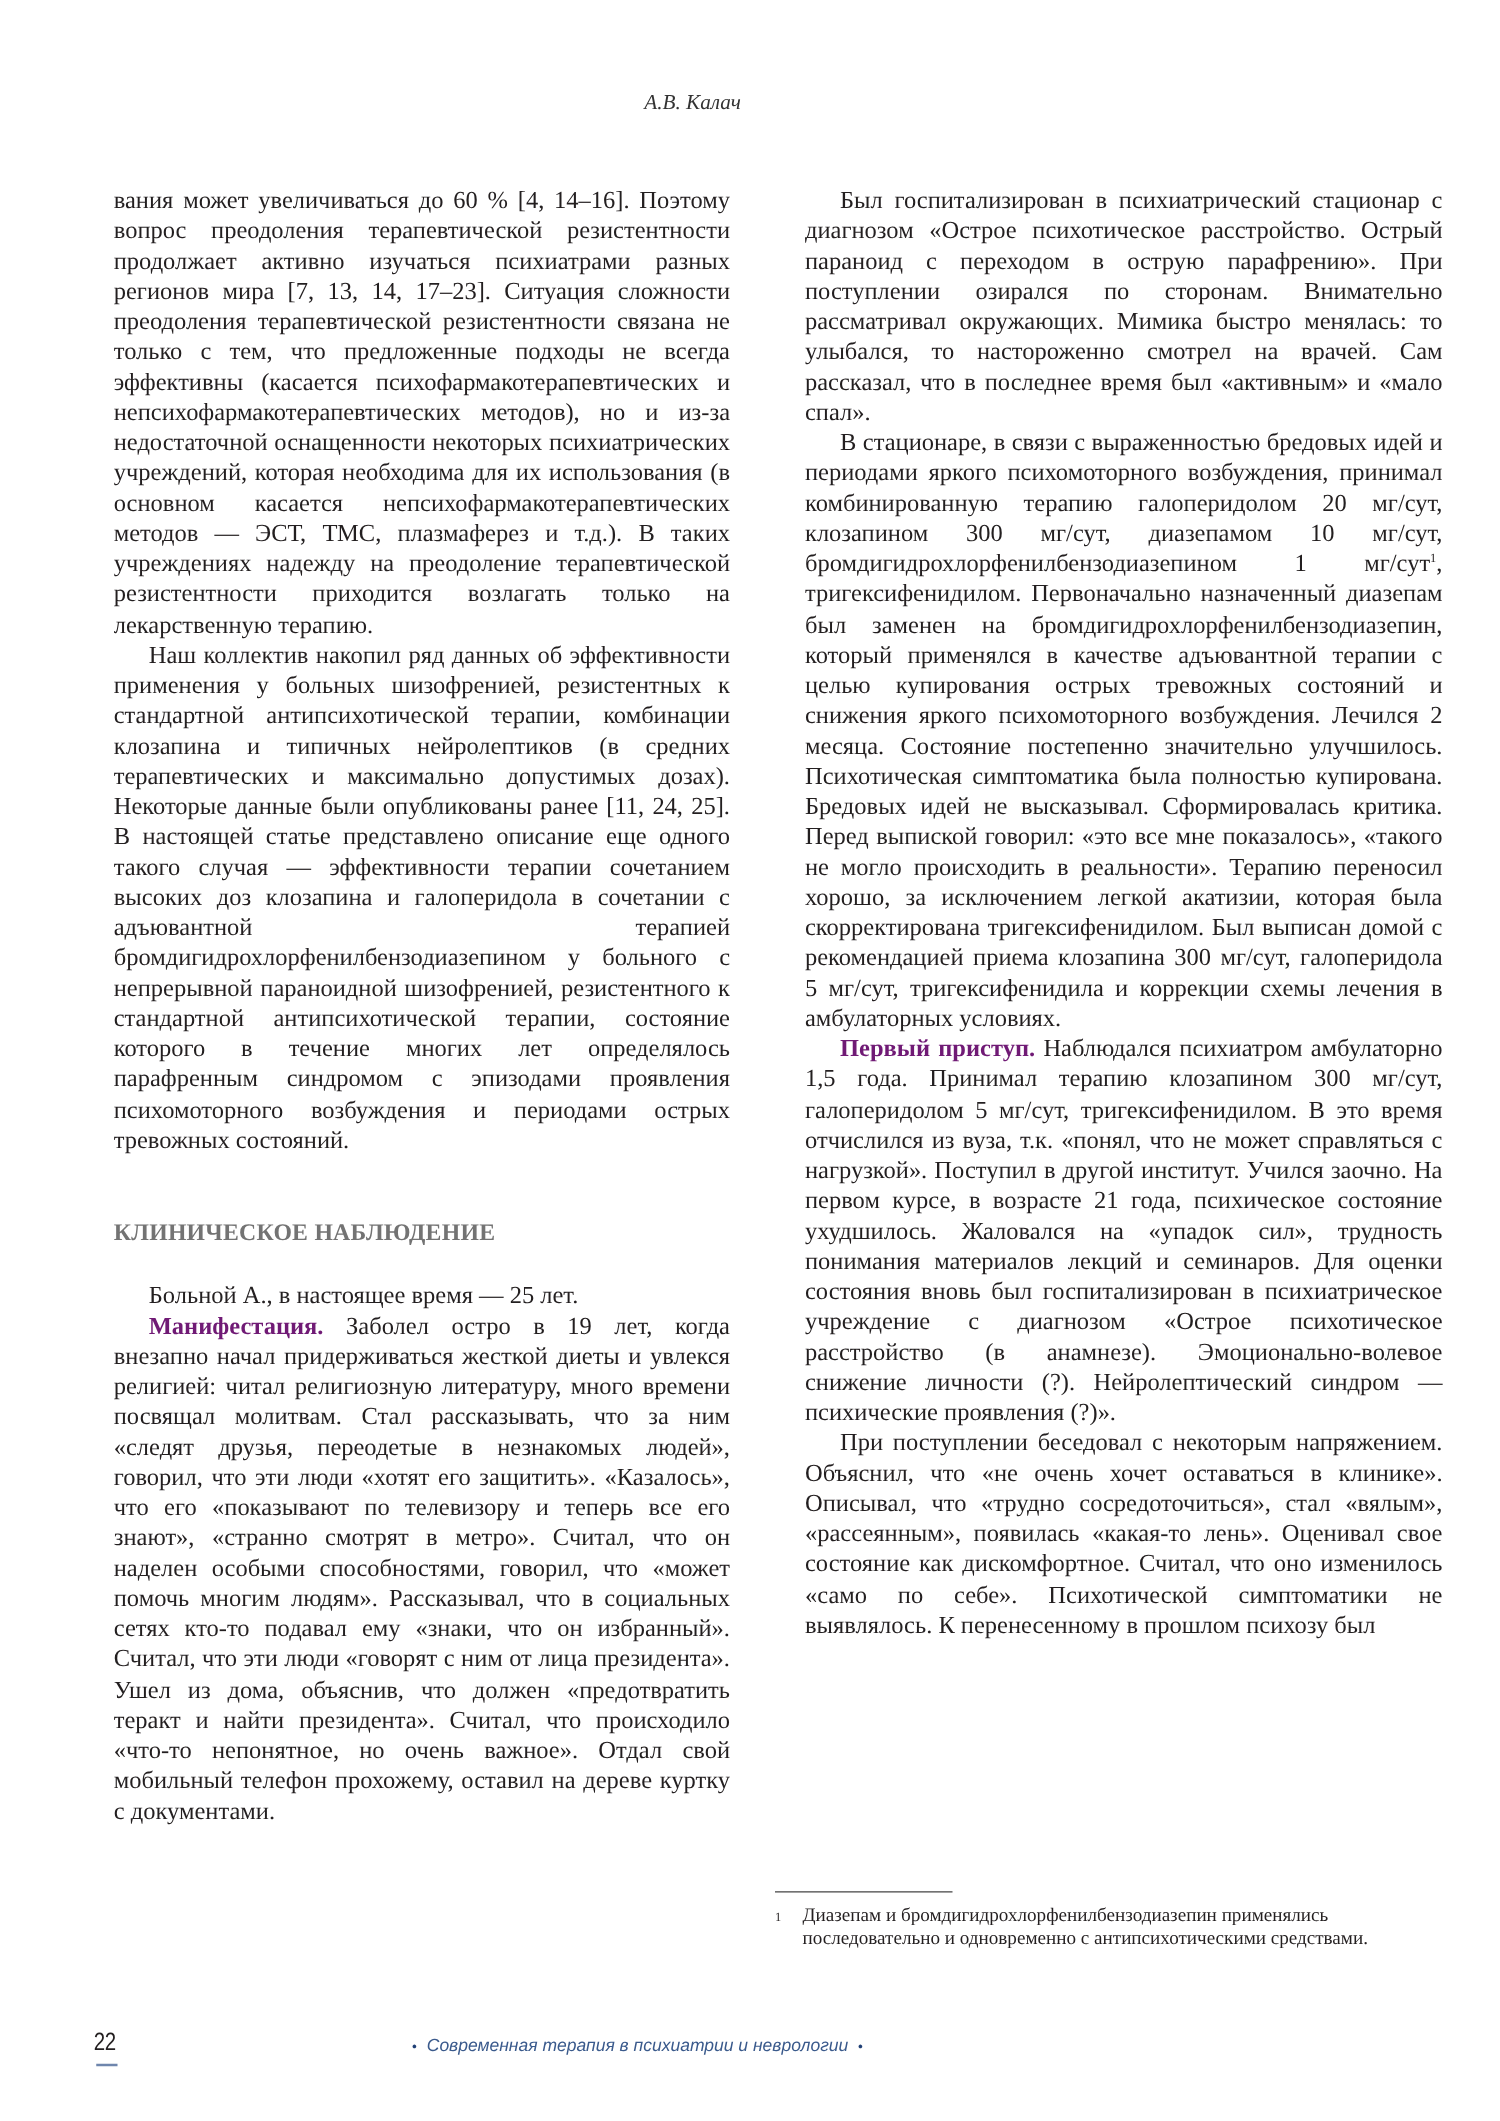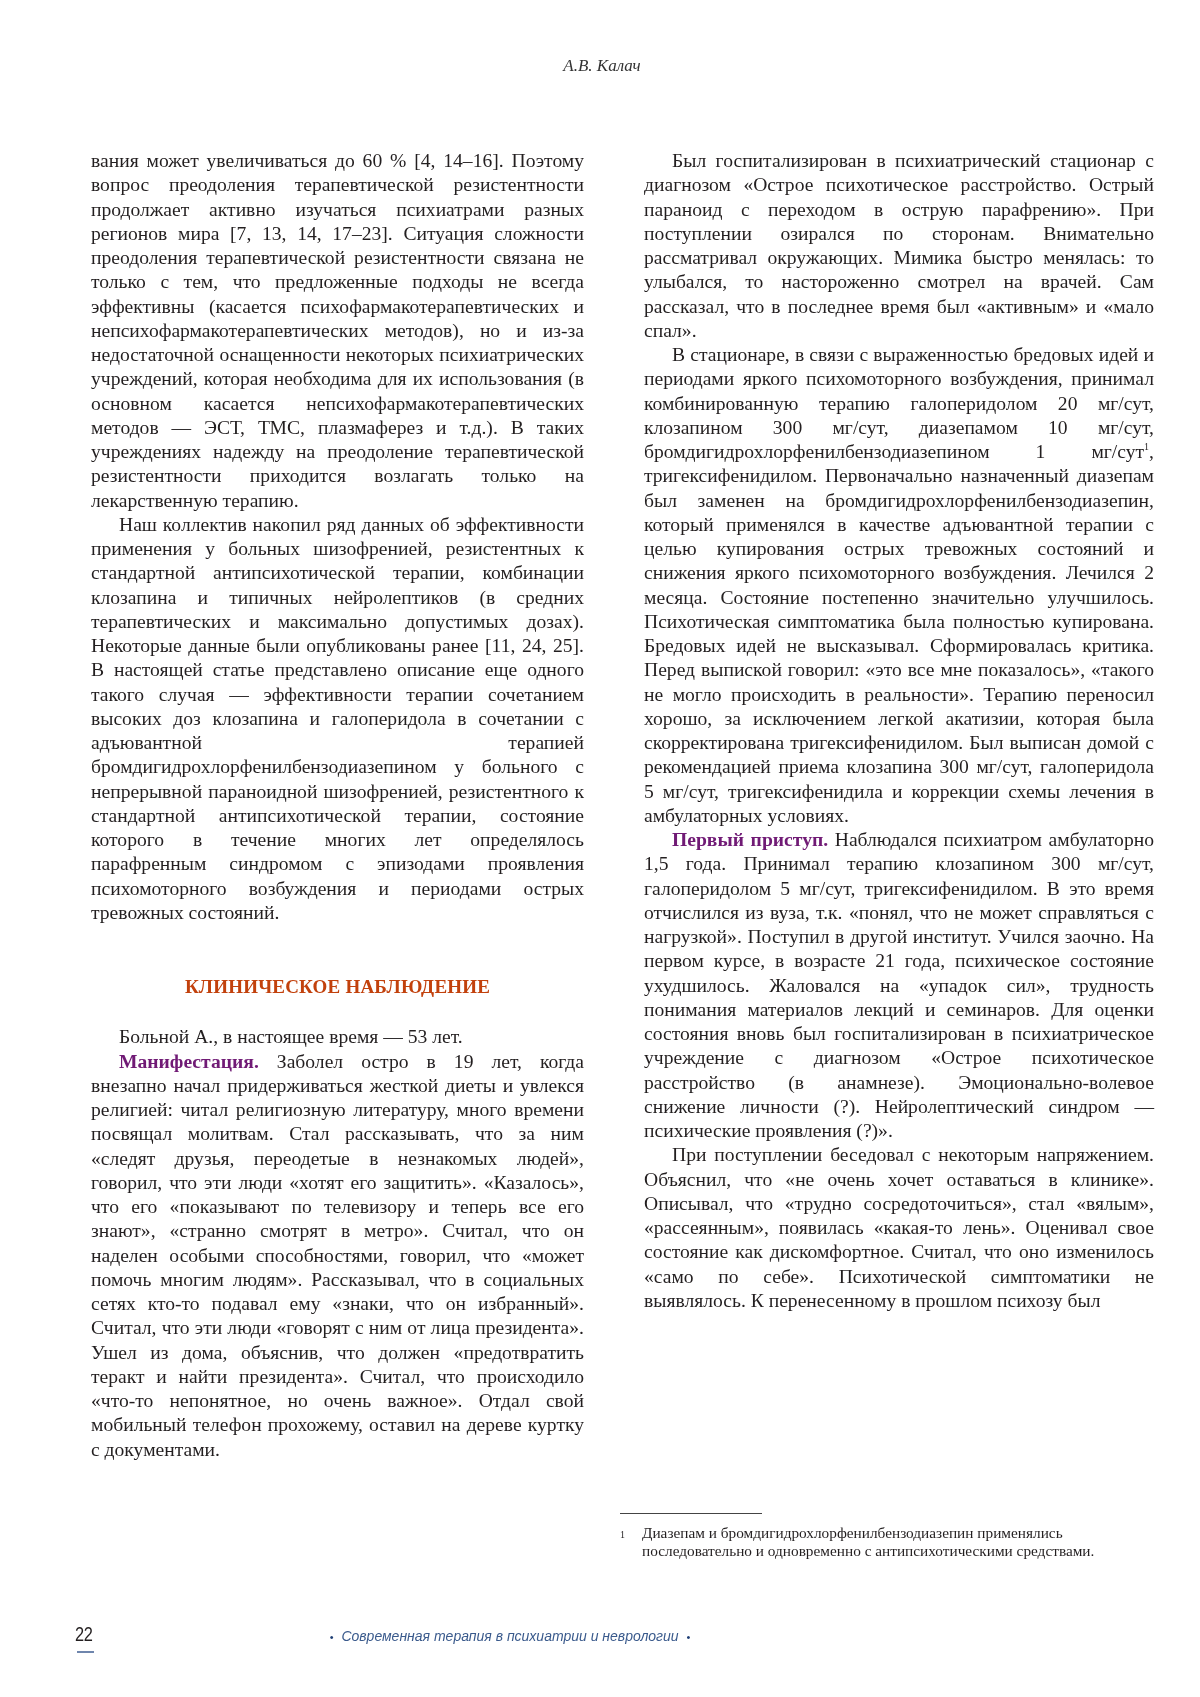--- a/index.html
+++ b/index.html
@@ -2,38 +2,38 @@
 <html><head>
   <meta charset="utf-8">
   <style>
     html, body { margin: 0; padding: 0; background: #ffffff; }
     body {
       width: 1200px; height: 1697px; position: relative; overflow: hidden;
       font-family: "DejaVu Serif", "Liberation Serif", serif;
       color: #231f20;
     }
     .running-head {
-      position: absolute; top: 56px; left: 0; width: 1108px; text-align: center;
+      position: absolute; top: 72px; left: 0; width: 1108px; text-align: center;
       font-family: "Liberation Serif", "DejaVu Serif", serif;
-      font-style: italic; font-size: 17px; color: #333; padding-left: 48px;
+      font-style: italic; font-size: 17px; color: #333;
     }
     .col {
       position: absolute; top: 149px;
       font-family: "Liberation Serif", "DejaVu Serif", serif;
       font-size: 19.6px; line-height: 24.25px;
       text-align: justify; hyphens: manual;
     }
     .col-left { left: 91px; width: 493px; }
     .col-right { left: 644px; width: 510px; }
     .col p { margin: 0; text-indent: 0; }
     .col p.indent { text-indent: 28px; }
     .section-heading {
-      margin: 50px 0 26px 0; text-align: center;
+      margin: 50px 0 26px 0; 
       font-family: "Liberation Serif", "DejaVu Serif", serif;
-      font-weight: bold; font-size: 19px; color: #c2410c;
+      font-weight: bold; font-size: 19px; color: #737373;
       letter-spacing: 0.2px; text-indent: 0;
     }
     .run-in { color: #701a75; font-weight: bold; }
     sup.fn-ref { font-size: 10px; line-height: 0; vertical-align: super; }
     .footnote-rule {
       position: absolute; left: 620px; top: 1513px; width: 142px; height: 0;
       border-top: 1.5px solid #444;
     }
     .footnote {
       position: absolute; left: 620px; top: 1524px; width: 510px;
@@ -62,21 +62,21 @@
   </style>
 </head>
 <body>
 
 <div class="running-head">А.В. Калач</div>
 
 <div class="col col-left">
   <p>вания может увеличиваться до 60 % [4, 14–16]. Поэтому вопрос преодоления терапевтической резистентности продолжает активно изучаться психиатрами разных регионов мира [7, 13, 14, 17–23]. Ситуация сложности преодоления терапевтической резистентности связана не только с тем, что предложенные подходы не всегда эффективны (касается психофармакотерапевтических и непсихофармакотерапевтических методов), но и из-за недостаточной оснащенности некоторых психиатрических учреждений, которая необходима для их использования (в основном касается непсихофармакотерапевтических методов — ЭСТ, ТМС, плазмаферез и т.д.). В таких учреждениях надежду на преодоление терапевтической резистентности приходится возлагать только на лекарственную терапию.</p>
   <p class="indent">Наш коллектив накопил ряд данных об эффективности применения у больных шизофренией, резистентных к стандартной антипсихотической терапии, комбинации клозапина и типичных нейролептиков (в средних терапевтических и максимально допустимых дозах). Некоторые данные были опубликованы ранее [11, 24, 25]. В настоящей статье представлено описание еще одного такого случая — эффективности терапии сочетанием высоких доз клозапина и галоперидола в сочетании с адъювантной терапией бромдигидрохлорфенилбензодиазепином у больного с непрерывной параноидной шизофренией, резистентного к стандартной антипсихотической терапии, состояние которого в течение многих лет определялось парафренным синдромом с эпизодами проявления психомоторного возбуждения и периодами острых тревожных состояний.</p>
   <div class="section-heading">КЛИНИЧЕСКОЕ НАБЛЮДЕНИЕ</div>
-  <p class="indent">Больной А., в настоящее время — 53 лет.</p>
+  <p class="indent">Больной А., в настоящее время — 25 лет.</p>
   <p class="indent"><span class="run-in">Манифестация.</span><span> Заболел остро в 19 лет, когда внезапно начал придерживаться жесткой диеты и увлекся религией: читал религиозную литературу, много времени посвящал молитвам. Стал рассказывать, что за ним «следят друзья, переодетые в незнакомых людей», говорил, что эти люди «хотят его защитить». «Казалось», что его «показывают по телевизору и теперь все его знают», «странно смотрят в метро». Считал, что он наделен особыми способностями, говорил, что «может помочь многим людям». Рассказывал, что в социальных сетях кто-то подавал ему «знаки, что он избранный». Считал, что эти люди «говорят с ним от лица президента». Ушел из дома, объяснив, что должен «предотвратить теракт и найти президента». Считал, что происходило «что-то непонятное, но очень важное». Отдал свой мобильный телефон прохожему, оставил на дереве куртку с документами.</span></p>
 </div>
 
 <div class="col col-right">
   <p class="indent">Был госпитализирован в психиатрический стационар с диагнозом «Острое психотическое расстройство. Острый параноид с переходом в острую парафрению». При поступлении озирался по сторонам. Внимательно рассматривал окружающих. Мимика быстро менялась: то улыбался, то настороженно смотрел на врачей. Сам рассказал, что в последнее время был «активным» и «мало спал».</p>
   <p class="indent"><span>В стационаре, в связи с выраженностью бредовых идей и периодами яркого психомоторного возбуждения, принимал комбинированную терапию галоперидолом 20 мг/сут, клозапином 300 мг/сут, диазепамом 10 мг/сут, бромдигидрохлорфенилбензодиазепином 1 мг/сут</span><sup class="fn-ref">1</sup><span>, тригексифенидилом. Первоначально назначенный диазепам был заменен на бромдигидрохлорфенилбензодиазепин, который применялся в качестве адъювантной терапии с целью купирования острых тревожных состояний и снижения яркого психомоторного возбуждения. Лечился 2 месяца. Состояние постепенно значительно улучшилось. Психотическая симптоматика была полностью купирована. Бредовых идей не высказывал. Сформировалась критика. Перед выпиской говорил: «это все мне показалось», «такого не могло происходить в реальности». Терапию переносил хорошо, за исключением легкой акатизии, которая была скорректирована тригексифенидилом. Был выписан домой с рекомендацией приема клозапина 300 мг/сут, галоперидола 5 мг/сут, тригексифенидила и коррекции схемы лечения в амбулаторных условиях.</span></p>
   <p class="indent"><span class="run-in">Первый приступ.</span><span> Наблюдался психиатром амбулаторно 1,5 года. Принимал терапию клозапином 300 мг/сут, галоперидолом 5 мг/сут, тригексифенидилом. В это время отчислился из вуза, т.к. «понял, что не может справляться с нагрузкой». Поступил в другой институт. Учился заочно. На первом курсе, в возрасте 21 года, психическое состояние ухудшилось. Жаловался на «упадок сил», трудность понимания материалов лекций и семинаров. Для оценки состояния вновь был госпитализирован в психиатрическое учреждение с диагнозом «Острое психотическое расстройство (в анамнезе). Эмоционально-волевое снижение личности (?). Нейролептический синдром — психические проявления (?)».</span></p>
   <p class="indent">При поступлении беседовал с некоторым напряжением. Объяснил, что «не очень хочет оставаться в клинике». Описывал, что «трудно сосредоточиться», стал «вялым», «рассеянным», появилась «какая-то лень». Оценивал свое состояние как дискомфортное. Считал, что оно изменилось «само по себе». Психотической симптоматики не выявлялось. К перенесенному в прошлом психозу был</p>
 </div>
 

